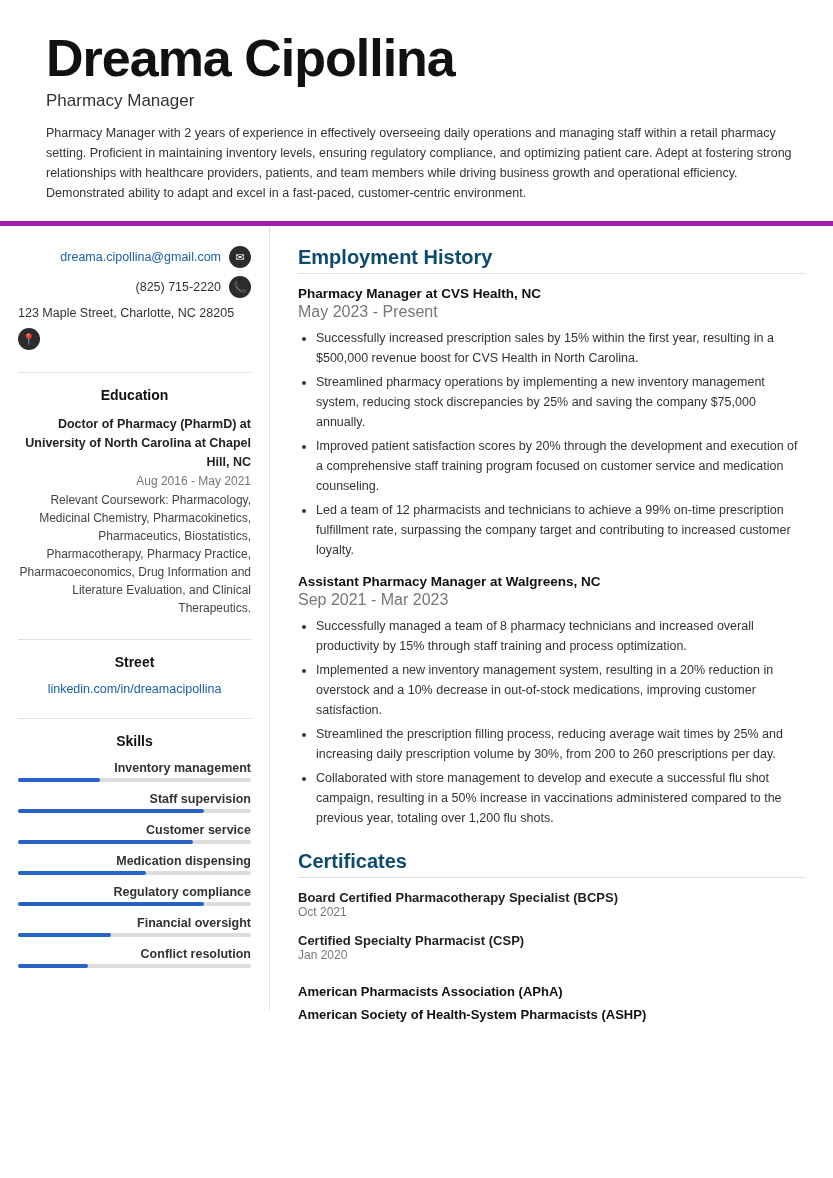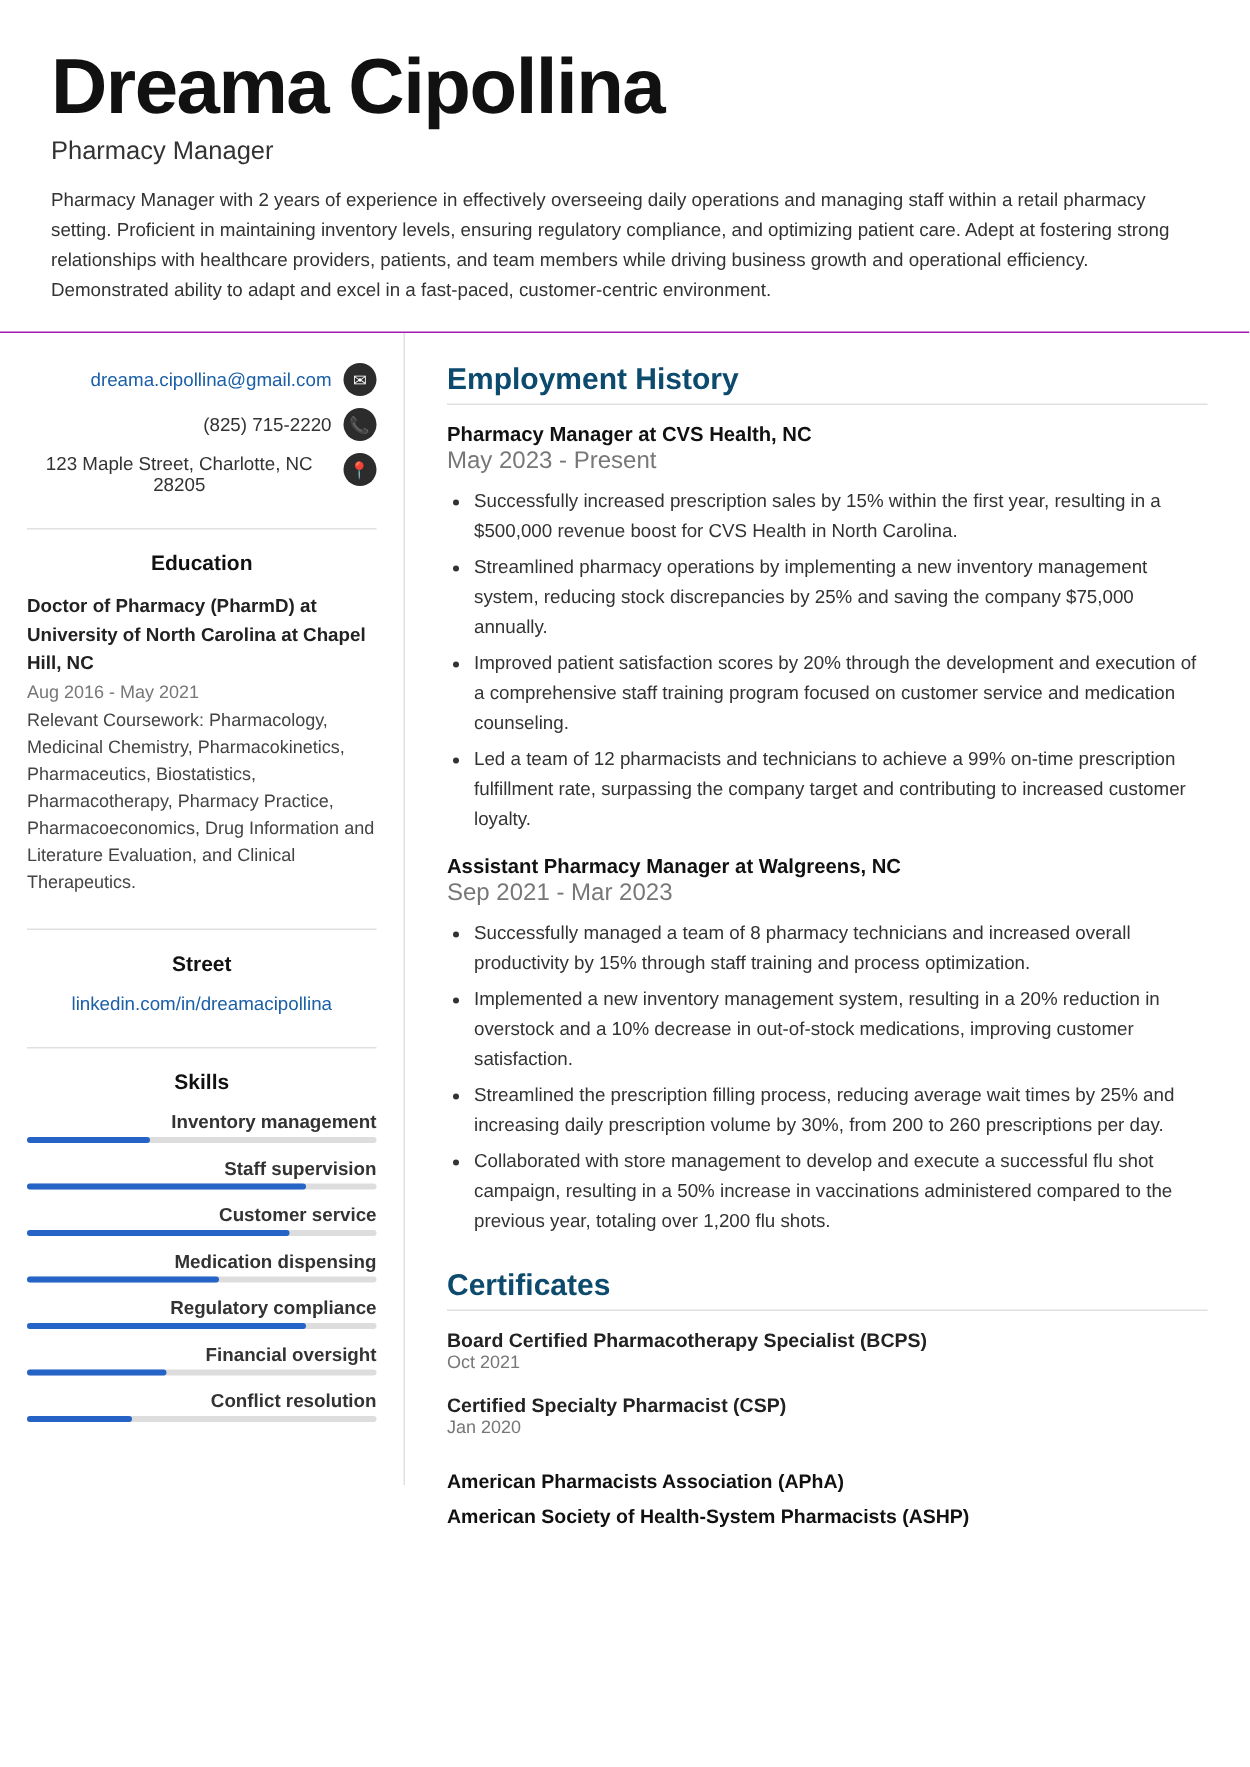--- a/index.html
+++ b/index.html
@@ -5,22 +5,22 @@
     * { box-sizing: border-box; margin: 0; padding: 0; }
     body {
       font-family: Arial, sans-serif;
       background: #fff;
       color: #222;
       font-size: 13px;
       width: 833px;
       min-height: 1178px;
     }
     .header {
-      padding: 30px 30px 18px 34px;
-      border-bottom: 1px solid #a21caf;
+      padding: 30px 30px 18px 46px;
+      border-bottom: 5px solid #a21caf;
     }
     .header-name {
       font-size: 52px;
       font-weight: bold;
       letter-spacing: -1px;
       line-height: 1.1;
       color: #111;
     }
     .header-title {
       font-size: 17px;
@@ -50,21 +50,21 @@
     .sidebar-contact-item {
       display: flex;
       align-items: center;
       justify-content: flex-end;
       gap: 8px;
       margin-bottom: 8px;
       font-size: 12.5px;
     }
     .sidebar-contact-item.address {
       text-align: right;
-      flex-direction: row;
+      flex-direction: column;
       align-items: flex-start;
     }
     .contact-text {
       text-align: center;
       color: #1a5fa8;
       text-decoration: none;
     }
     .contact-text.plain {
       color: #333;
       text-decoration: none;
@@ -82,21 +82,21 @@
       font-size: 11px;
     }
     .sidebar-section-title {
       font-size: 14px;
       font-weight: bold;
       text-align: center;
       margin-bottom: 12px;
       color: #111;
     }
     .education-entry {
-      text-align: left;
+      text-align: right;
       font-size: 12.5px;
     }
     .education-school {
       font-weight: bold;
       font-size: 12.5px;
       line-height: 1.5;
     }
     .education-date {
       color: #777;
       font-size: 12px;

